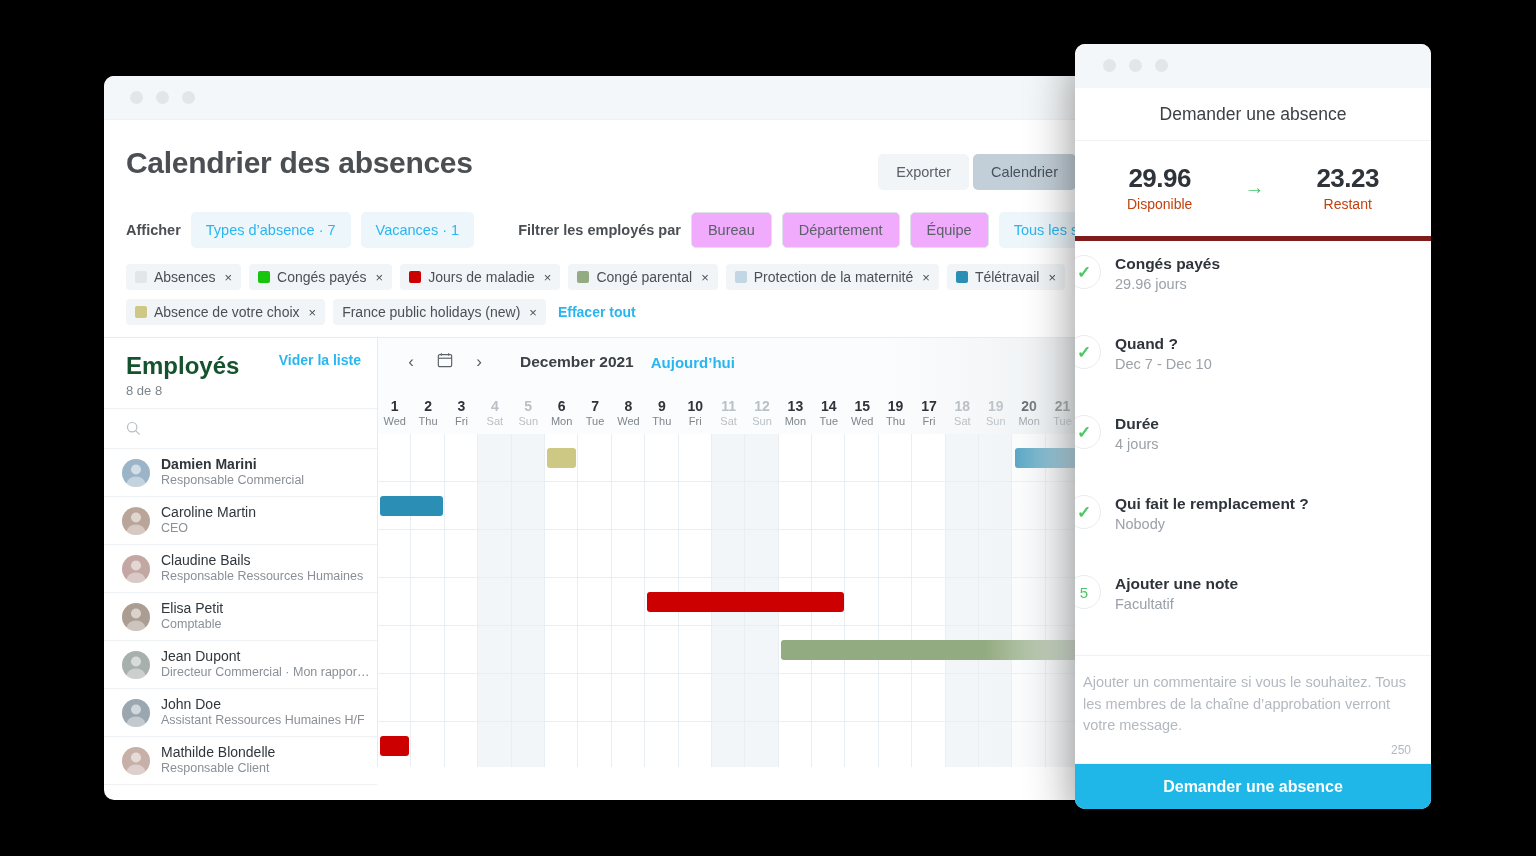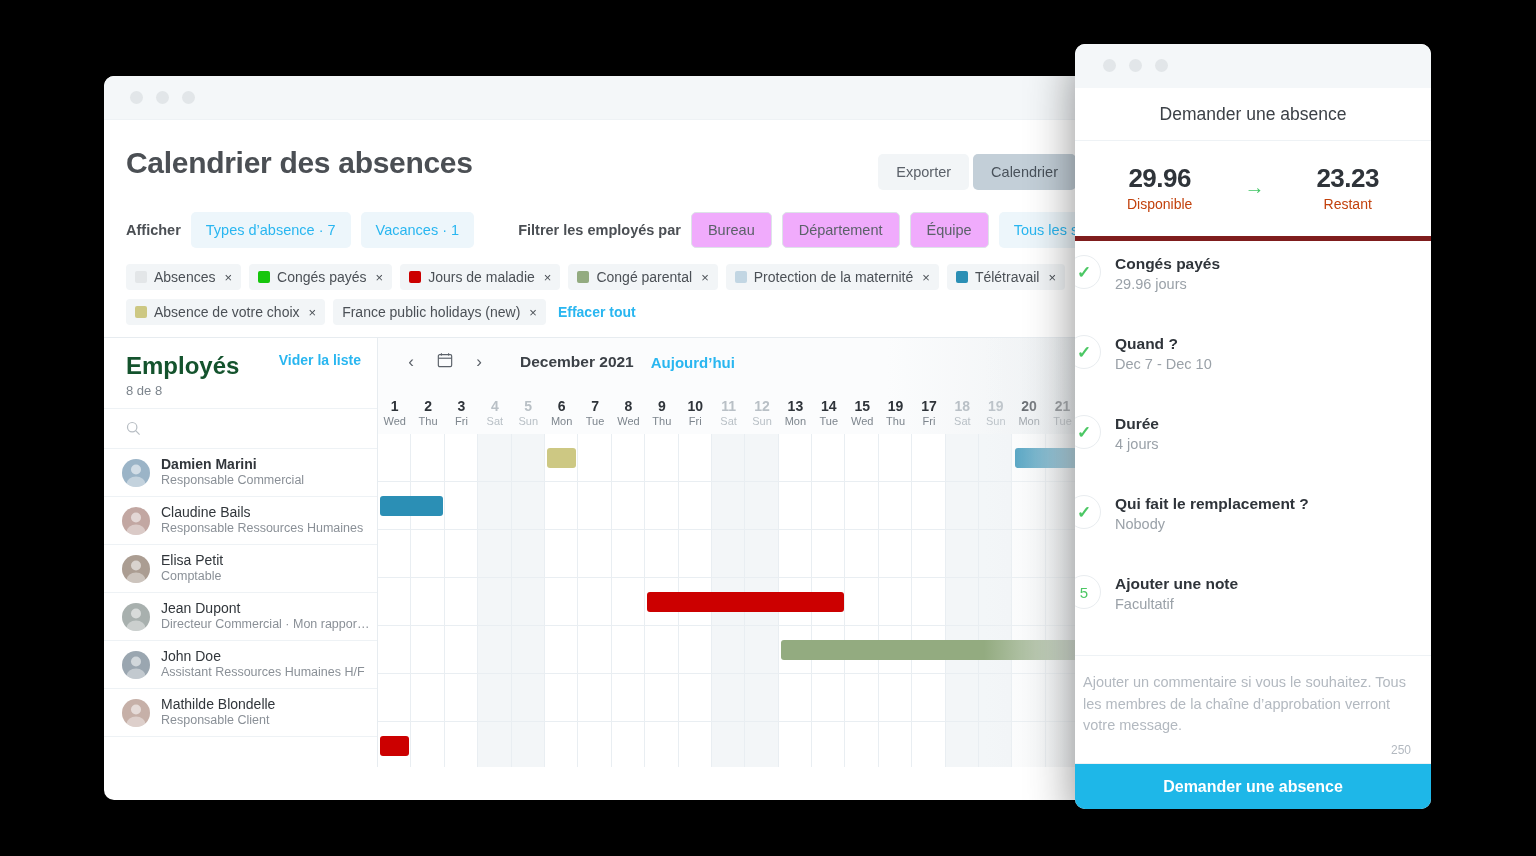--- a/index.html
+++ b/index.html
@@ -248,20 +248,30 @@
               <span class="avatar" style="background: rgb(155, 180, 199);"><svg width="28" height="28" viewBox="0 0 28 28">
                   <circle cx="14" cy="10.5" r="5" fill="rgba(255,255,255,0.55)"></circle>
                   <ellipse cx="14" cy="25" rx="9.5" ry="7.5" fill="rgba(255,255,255,0.4)"></ellipse>
                 </svg></span>
               <div>
                 <div class="emp-name bold">Damien Marini</div>
                 <div class="emp-role">Responsable Commercial</div>
               </div>
             </div>
             <div class="emp-row">
+              <span class="avatar" style="background: rgb(185, 165, 154);"><svg width="28" height="28" viewBox="0 0 28 28">
+                  <circle cx="14" cy="10.5" r="5" fill="rgba(255,255,255,0.55)"></circle>
+                  <ellipse cx="14" cy="25" rx="9.5" ry="7.5" fill="rgba(255,255,255,0.4)"></ellipse>
+                </svg></span>
+              <div>
+                <div class="emp-name">Caroline Martin</div>
+                <div class="emp-role">CEO</div>
+              </div>
+            </div>
+            <div class="emp-row">
               <span class="avatar" style="background: rgb(194, 167, 162);"><svg width="28" height="28" viewBox="0 0 28 28">
                   <circle cx="14" cy="10.5" r="5" fill="rgba(255,255,255,0.55)"></circle>
                   <ellipse cx="14" cy="25" rx="9.5" ry="7.5" fill="rgba(255,255,255,0.4)"></ellipse>
                 </svg></span>
               <div>
                 <div class="emp-name">Claudine Bails</div>
                 <div class="emp-role">Responsable Ressources Humaines</div>
               </div>
             </div>
             <div class="emp-row">

